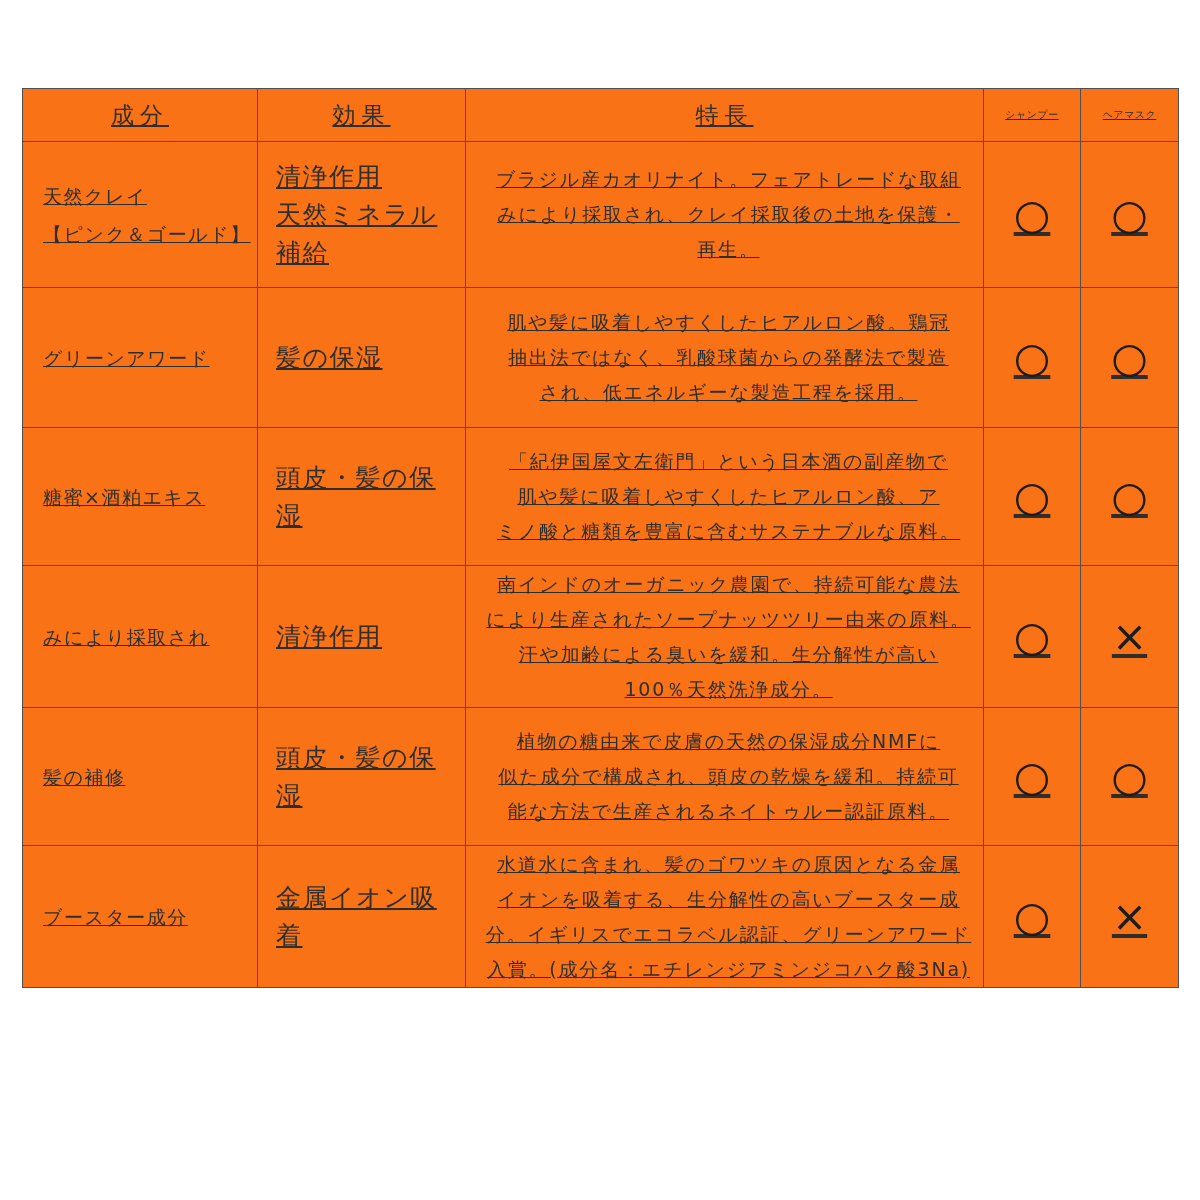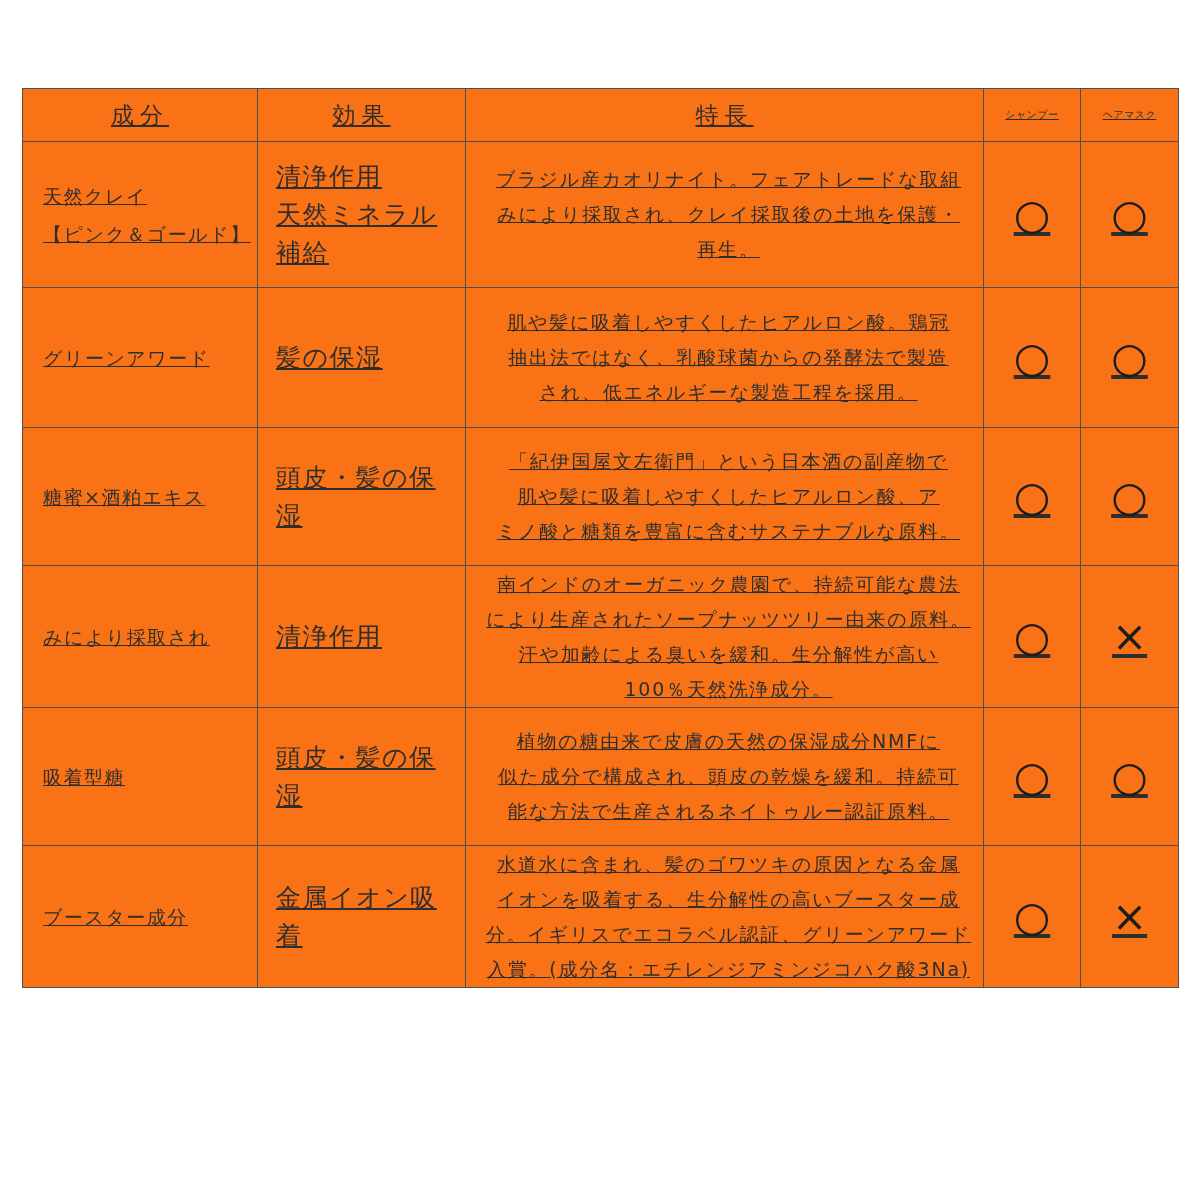--- a/index.html
+++ b/index.html
@@ -142,21 +142,21 @@
       <td class="c-ingredient">みにより採取され</td>
       <td class="c-effect">清浄作用</td>
       <td class="c-feature">南インドのオーガニック農園で、持続可能な農法
 により生産されたソープナッツツリー由来の原料。
 汗や加齢による臭いを緩和。生分解性が高い
 100％天然洗浄成分。</td>
       <td class="c-mark">○</td>
       <td class="c-mark">×</td>
     </tr>
     <tr class="body-row">
-      <td class="c-ingredient">吸着型糖</td>
+      <td class="c-ingredient">髪の補修</td>
       <td class="c-effect">頭皮・髪の保湿</td>
       <td class="c-feature">植物の糖由来で皮膚の天然の保湿成分NMFに
 似た成分で構成され、頭皮の乾燥を緩和。持続可
 能な方法で生産されるネイトゥルー認証原料。</td>
       <td class="c-mark">○</td>
       <td class="c-mark">○</td>
     </tr>
     <tr class="body-row">
       <td class="c-ingredient">ブースター成分</td>
       <td class="c-effect">金属イオン吸着</td>

